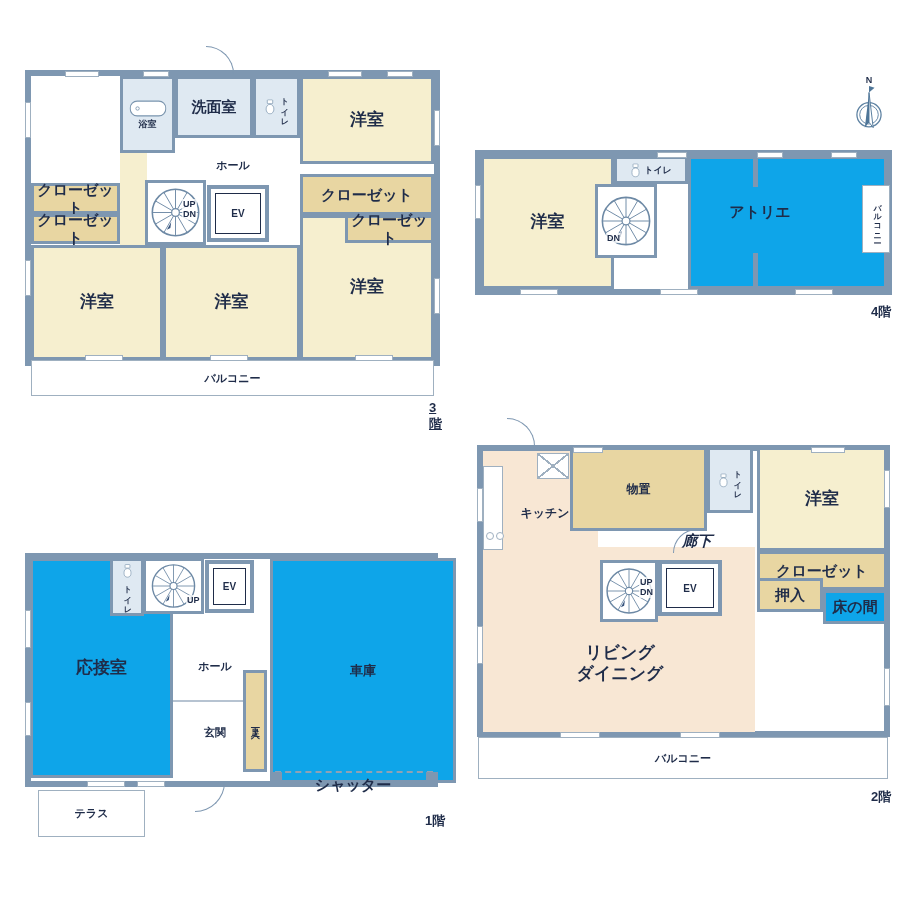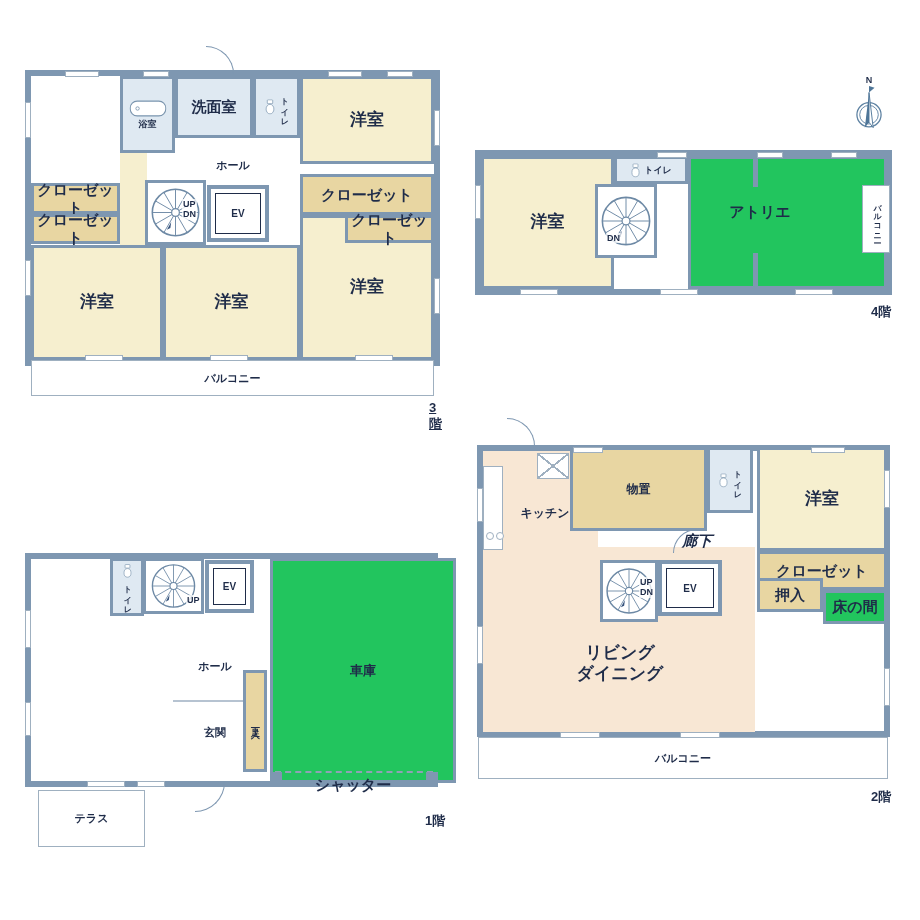--- a/index.html
+++ b/index.html
@@ -10,21 +10,21 @@
   body{width:920px;height:920px;background:#fff;position:relative;overflow:hidden;
        font-family:"Liberation Sans","DejaVu Sans",sans-serif;color:var(--ink);}
   .plan{position:absolute;}
   .outline{position:absolute;box-sizing:border-box;border:6px solid var(--wall);background:#fff;}
   .rm{position:absolute;box-sizing:border-box;border:3px solid var(--wall);
       display:flex;flex-direction:column;align-items:center;justify-content:center;gap:2px;
       text-align:center;font-weight:bold;line-height:1.2;}
   .rm.row{flex-direction:row;gap:3px;}
   .fill{position:absolute;}
   .cream{background:var(--cream);align-items:center;} .tan{background:var(--tan);} .blue{background:var(--blue);}
-  .peach{background:var(--peach);} .green{background:var(--green);} .white{background:#22c55e;}
+  .peach{background:var(--peach);} .green{background:var(--green);} .white{background:#0ea5e9;}
   .lbl{position:absolute;font-weight:bold;text-align:center;line-height:1.25;}
   .vtext{writing-mode:vertical-rl;letter-spacing:1px;}
   .balc{position:absolute;box-sizing:border-box;background:#fff;border:1.5px solid var(--line);
         display:flex;align-items:center;justify-content:center;font-weight:bold;}
   .tag{position:absolute;font-weight:bold;font-size:13px;}
   .stairbox{position:absolute;box-sizing:border-box;border:3px solid var(--wall);background:#fff;}
   .stairbox svg{width:100%;height:100%;display:block;}
   .updn{position:absolute;font-size:9px;font-weight:bold;line-height:1.15;background:rgba(255,255,255,.75);padding:0 1px;}
   .evbox{position:absolute;box-sizing:border-box;border:4px solid var(--wall);background:#fff;padding:4px;display:flex;}
   .ev-inner{flex:1;border:1.2px solid var(--ink);display:flex;align-items:center;justify-content:center;
@@ -203,20 +203,23 @@
   <div class="win" style="left:320px;top:214px;width:38px;height:6px;"></div>
   <div class="win" style="left:182px;top:77px;width:30px;height:6px;"></div>
   <div class="win" style="left:282px;top:77px;width:26px;height:6px;"></div>
   <div class="win" style="left:356px;top:77px;width:26px;height:6px;"></div>
   <div class="win" style="left:0;top:110px;width:6px;height:34px;"></div>
   <div class="tag" style="left:396px;top:228px;">4階</div>
 </div>
 
 <div class="plan" id="plan-f1" style="left:25px;top:550px;width:440px;height:305px;">
   <div class="outline" style="left:0;top:3px;width:413px;height:234px;"></div>
+  <div class="rm white f17" style="left:5px;top:8px;width:143px;height:220px;">
+    <span>応接室</span>
+  </div>
   <div class="rm blue" style="left:85px;top:8px;width:34px;height:58px;">
     <svg width="11" height="14" viewBox="0 0 20 26">
         <use href="#sym-toilet"></use>
       </svg>
     <span class="vtext f8">トイレ</span>
   </div>
   <div class="stairbox" style="left:118px;top:8px;width:61px;height:56px;">
     <svg viewBox="0 0 64 64">
         <use href="#sym-spiral"></use>
       </svg>
@@ -233,21 +236,21 @@
   <div class="lbl f11" style="left:155px;top:110px;width:70px;">ホール</div>
   <div class="thin" style="left:148px;top:150px;width:72px;height:1.5px;"></div>
   <div class="lbl f11" style="left:155px;top:176px;width:70px;">玄関</div>
   <div class="rm tan" style="left:218px;top:120px;width:24px;height:102px;">
     <span class="vtext f9">下足入</span>
   </div>
   <div style="position:absolute;left:250px;top:221px;width:158px;height:0;border-top:2px dashed #8fa2b5;"></div>
   <div class="lbl f10" style="left:283px;top:226px;width:90px;">シャッター</div>
   <div class="wallseg" style="left:245px;top:222px;width:12px;height:11px;"></div>
   <div class="wallseg" style="left:401px;top:222px;width:12px;height:11px;"></div>
-  <div class="balc f11" style="left:13px;top:240px;width:107px;height:57px;">
+  <div class="balc f11" style="left:13px;top:240px;width:107px;height:47px;">
     <span>テラス</span>
   </div>
   <div class="arc arc-br" style="left:170px;top:232px;width:30px;height:30px;"></div>
   <div class="win" style="left:0;top:60px;width:6px;height:38px;"></div>
   <div class="win" style="left:0;top:152px;width:6px;height:34px;"></div>
   <div class="win" style="left:62px;top:231px;width:38px;height:6px;"></div>
   <div class="win" style="left:112px;top:231px;width:28px;height:6px;"></div>
   <div class="tag" style="left:400px;top:262px;">1階</div>
 </div>
 

